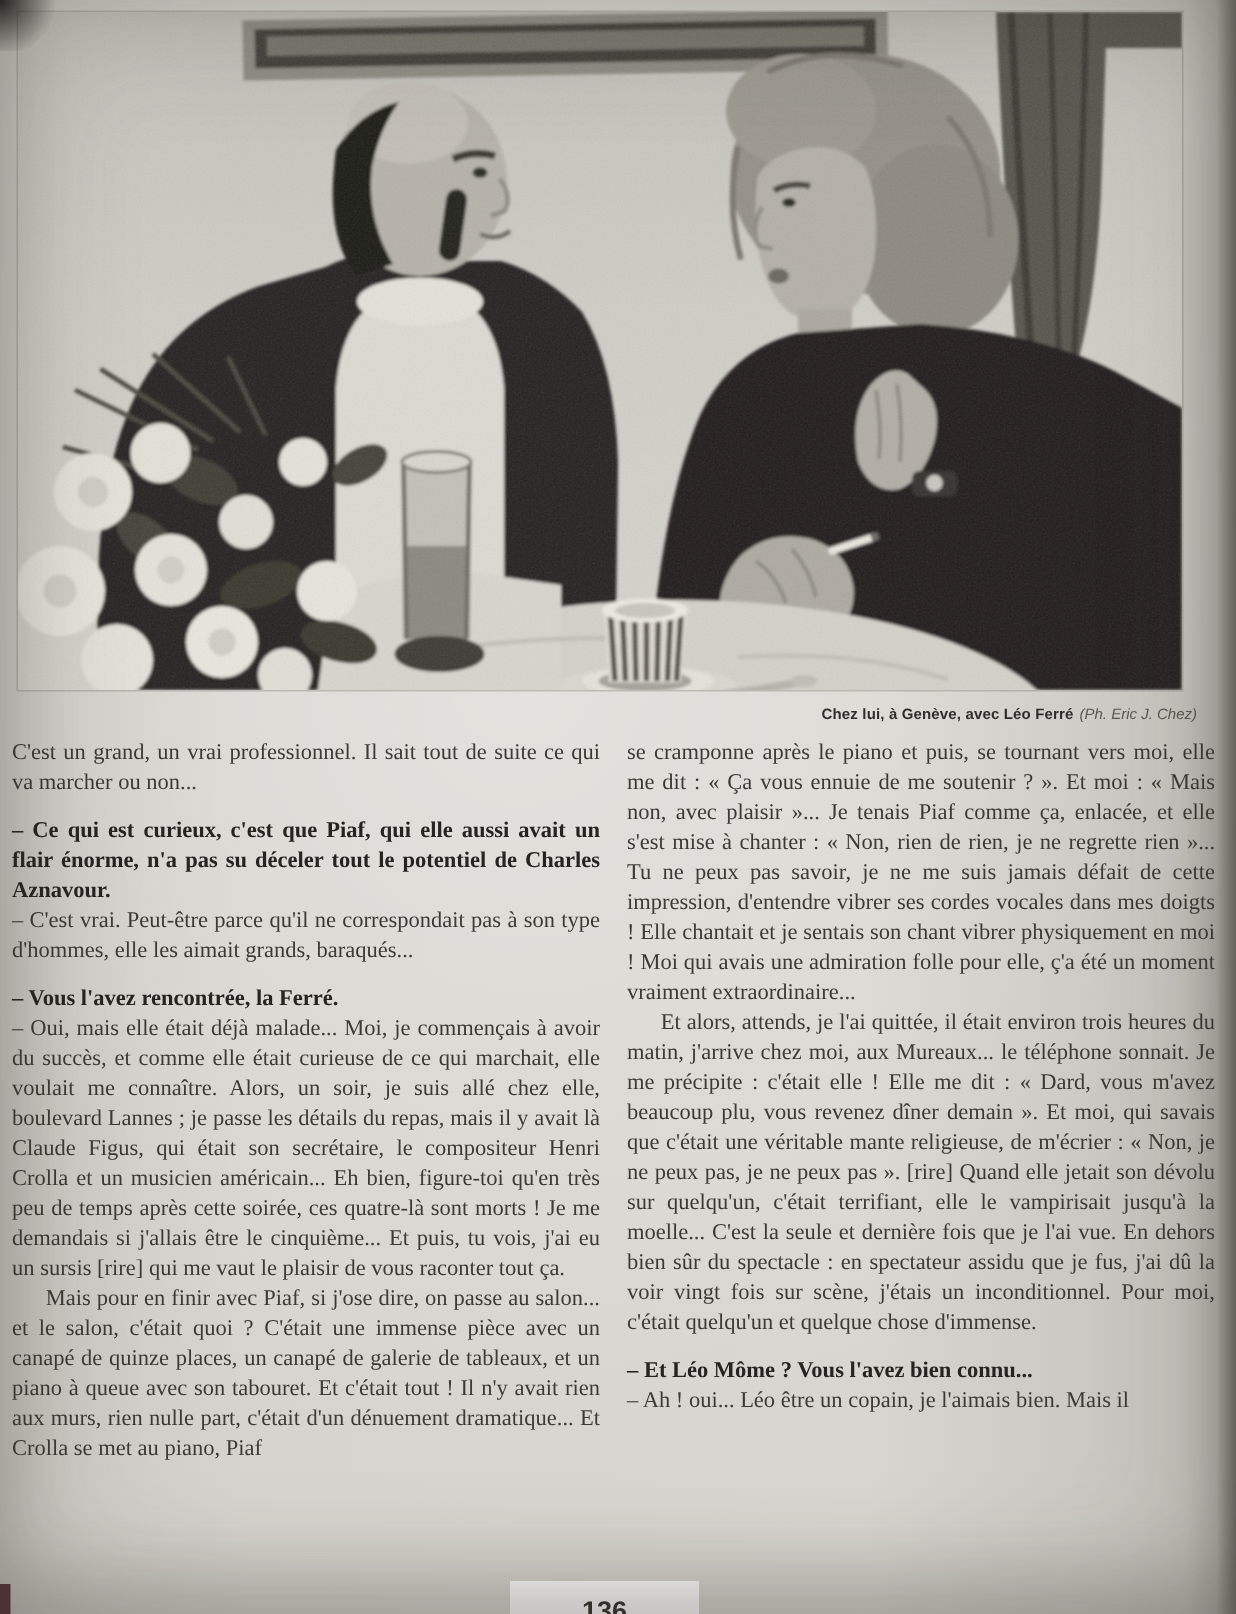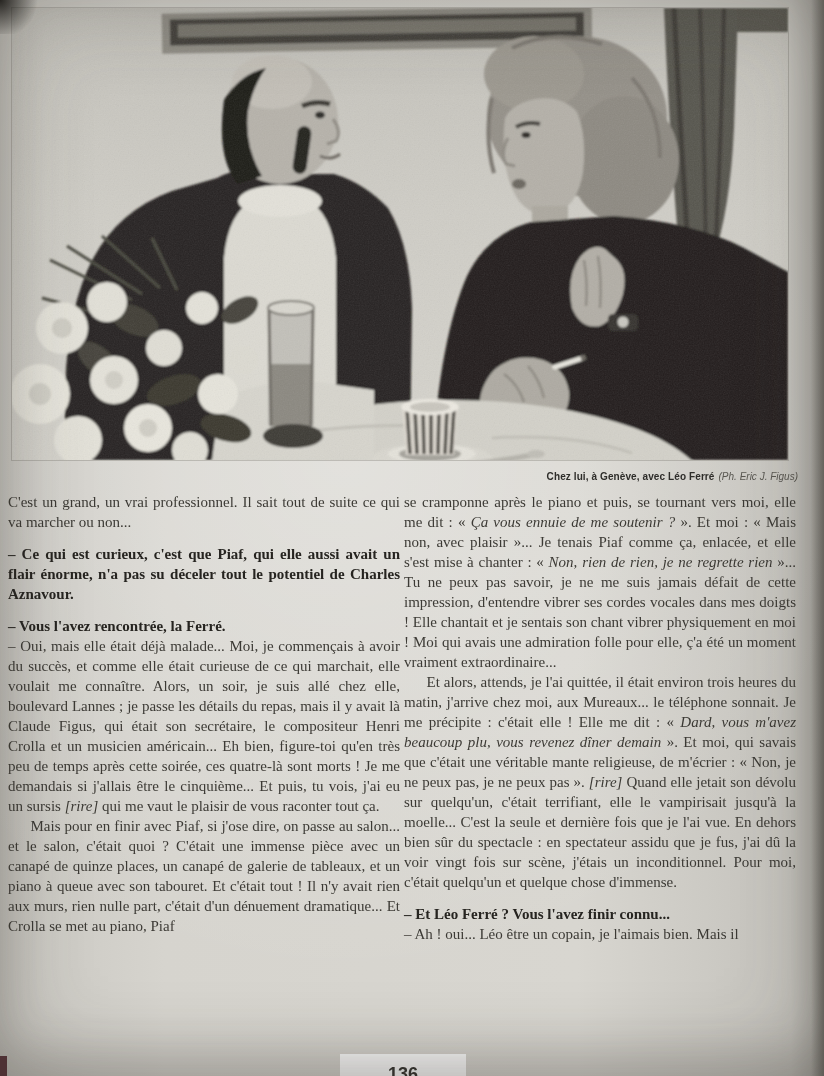--- a/index.html
+++ b/index.html
@@ -21,26 +21,26 @@
 
   .photo-wrap{position:absolute;left:12px;top:8px;width:776px;height:452px;
     box-shadow:0 0 0 1px rgba(120,117,110,0.35);}
   .photo-wrap svg{display:block;width:100%;height:100%;}
 
   .caption{position:absolute;top:466px;right:26px;white-space:nowrap;
     font-family:"Liberation Sans", sans-serif;color:#2e2d2a;}
   .caption .main{font-weight:bold;font-size:10px;letter-spacing:0.1px;}
   .caption .credit{font-style:italic;font-size:10px;color:#595751;margin-left:4px;}
 
-  .columns{position:absolute;left:8px;top:492px;width:802px;display:flex;gap:4px;}
+  .columns{position:absolute;left:8px;top:492px;width:802px;display:flex;gap:18px;}
   .col{width:392px;color:#3c3a35;}
   .col p{margin:0;font-size:15px;line-height:20px;text-align:justify;}
   .col p.dialogue-bold{font-weight:bold;color:#262420;margin-top:12px;}
   .col p.indent{text-indent:1.5em;}
-  .col .it{font-style:italic;}
+  .col .it{}
 
   .page-number-box{position:absolute;left:340px;top:1035px;width:126px;height:41px;
     background:#ffffff;display:flex;align-items:center;justify-content:center;
     font-family:"Liberation Sans", sans-serif;font-weight:bold;font-size:18px;color:#33312d;margin-top:19px;}
 </style>
 </head>
 <body>
 
 <div class="photo-wrap">
   <svg viewBox="0 0 776 452" preserveAspectRatio="none" role="img">
@@ -161,35 +161,36 @@
         <ellipse cx="418" cy="399" rx="20" ry="5" fill="#c9c6be"></ellipse>
         <path d="M452,457 Q488,453 520,447" stroke="#b5b3ab" stroke-width="5" fill="none"></path>
         <ellipse cx="524" cy="446" rx="9" ry="4" fill="#c0beb6"></ellipse>
       </g>
     </g>
     <rect width="776" height="452" filter="url(#grain)" opacity="0.12"></rect>
   </svg>
 </div>
 
 <div class="caption">
-  <span class="main">Chez lui, à Genève, avec Léo Ferré</span><span class="credit">(Ph. Eric J. Figus)</span>
+  <span class="main">Chez lui, à Genève, avec Léo Ferré</span><span class="credit">(Ph. Eric J. Chez)</span>
 </div>
 
 <div class="columns">
   <div class="col">
       <p class="plain"><span>C'est un grand, un vrai professionnel. Il sait tout de suite ce qui va marcher ou non...</span></p>
       <p class="dialogue-bold"><span>– Ce qui est curieux, c'est que Piaf, qui elle aussi avait un flair énorme, n'a pas su déceler tout le potentiel de Charles Aznavour.</span></p>
+      <p class="plain"><span>– C'est vrai. Peut-être parce qu'il ne correspondait pas à son type d'hommes, elle les aimait grands, baraqués...</span></p>
       <p class="dialogue-bold"><span>– Vous l'avez rencontrée, la Ferré.</span></p>
       <p class="plain"><span>– Oui, mais elle était déjà malade... Moi, je commençais à avoir du succès, et comme elle était curieuse de ce qui marchait, elle voulait me connaître. Alors, un soir, je suis allé chez elle, boulevard Lannes ; je passe les détails du repas, mais il y avait là Claude Figus, qui était son secrétaire, le compositeur Henri Crolla et un musicien américain... Eh bien, figure-toi qu'en très peu de temps après cette soirée, ces quatre-là sont morts ! Je me demandais si j'allais être le cinquième... Et puis, tu vois, j'ai eu un sursis </span><span class="it">[rire]</span><span> qui me vaut le plaisir de vous raconter tout ça.</span></p>
       <p class="indent"><span>Mais pour en finir avec Piaf, si j'ose dire, on passe au salon... et le salon, c'était quoi ? C'était une immense pièce avec un canapé de quinze places, un canapé de galerie de tableaux, et un piano à queue avec son tabouret. Et c'était tout ! Il n'y avait rien aux murs, rien nulle part, c'était d'un dénuement dramatique... Et Crolla se met au piano, Piaf</span></p>
     </div>
   <div class="col">
       <p class="plain"><span>se cramponne après le piano et puis, se tournant vers moi, elle me dit : « </span><span class="it">Ça vous ennuie de me soutenir ?</span><span> ». Et moi : « Mais non, avec plaisir »... Je tenais Piaf comme ça, enlacée, et elle s'est mise à chanter : « </span><span class="it">Non, rien de rien, je ne regrette rien</span><span> »... Tu ne peux pas savoir, je ne me suis jamais défait de cette impression, d'entendre vibrer ses cordes vocales dans mes doigts ! Elle chantait et je sentais son chant vibrer physiquement en moi ! Moi qui avais une admiration folle pour elle, ç'a été un moment vraiment extraordinaire...</span></p>
       <p class="indent"><span>Et alors, attends, je l'ai quittée, il était environ trois heures du matin, j'arrive chez moi, aux Mureaux... le téléphone sonnait. Je me précipite : c'était elle ! Elle me dit : « </span><span class="it">Dard, vous m'avez beaucoup plu, vous revenez dîner demain</span><span> ». Et moi, qui savais que c'était une véritable mante religieuse, de m'écrier : « Non, je ne peux pas, je ne peux pas ». </span><span class="it">[rire]</span><span> Quand elle jetait son dévolu sur quelqu'un, c'était terrifiant, elle le vampirisait jusqu'à la moelle... C'est la seule et dernière fois que je l'ai vue. En dehors bien sûr du spectacle : en spectateur assidu que je fus, j'ai dû la voir vingt fois sur scène, j'étais un inconditionnel. Pour moi, c'était quelqu'un et quelque chose d'immense.</span></p>
-      <p class="dialogue-bold"><span>– Et Léo Ferré ? Vous l'avez finir connu...</span></p>
+      <p class="dialogue-bold"><span>– Et Léo Môme ? Vous l'avez bien connu...</span></p>
       <p class="plain"><span>– Ah ! oui... Léo être un copain, je l'aimais bien. Mais il</span></p>
     </div>
 </div>
 
 <div class="page-number-box">
   <span>136</span>
 </div>
 
 <div class="vignette"></div>
 <div class="corner-tl"></div>

